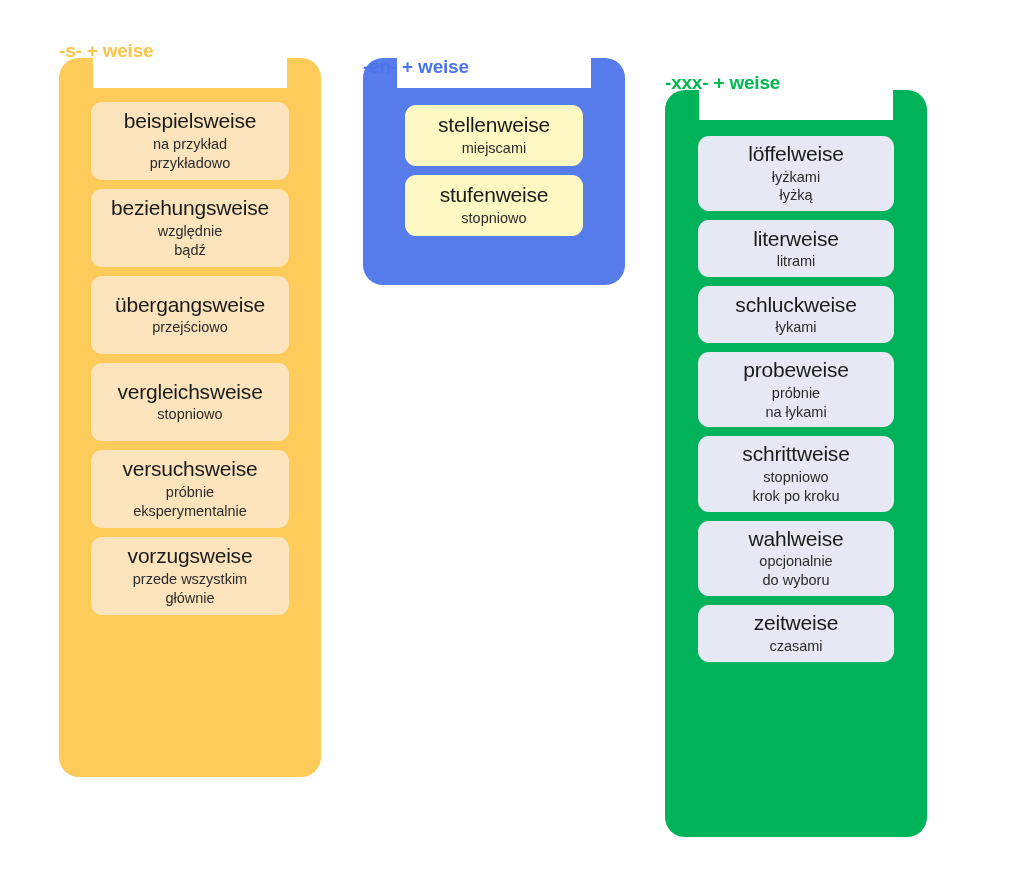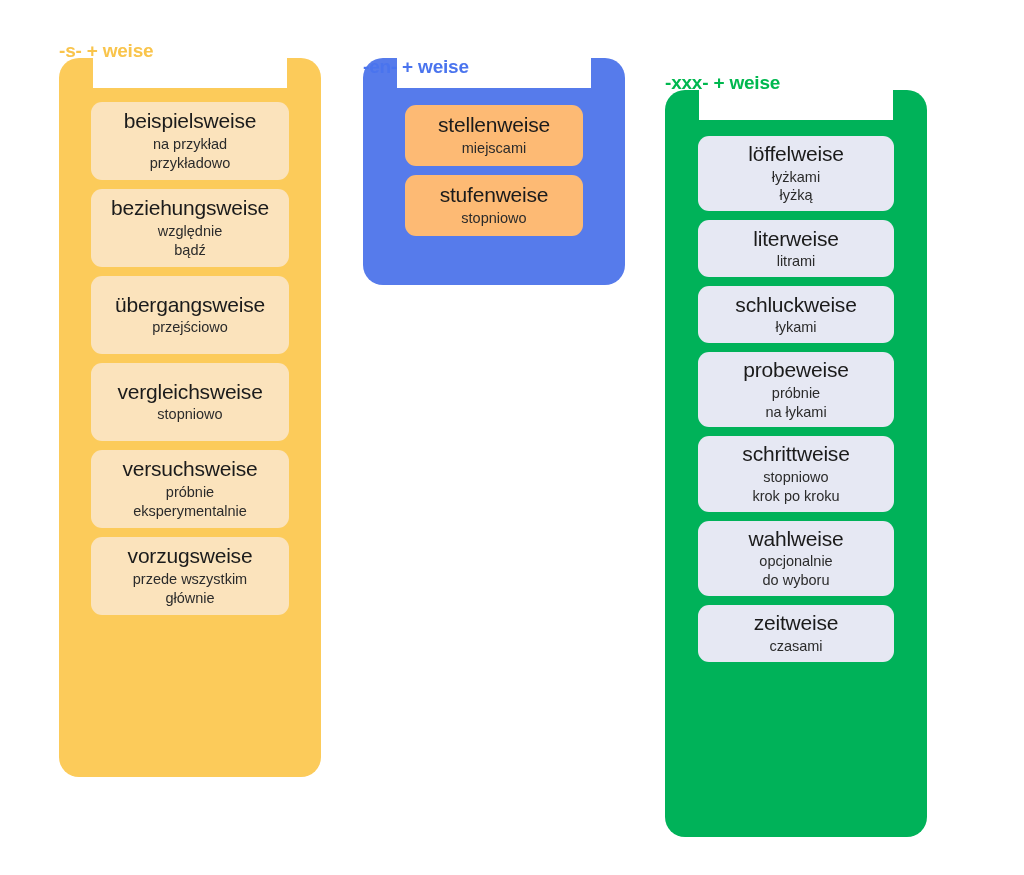--- a/index.html
+++ b/index.html
@@ -117,21 +117,21 @@
   #col-en {
     left: 363px;
     top: 30px;
     width: 262px;
     height: 255px;
   }
   #col-en .panel { background: #567BEB; }
   #col-en .col-title { color: #4A74EE; margin-top: 16px; }
   #col-en .card {
     width: 178px;
-    background: #fdba74;
+    background: #fef9c3;
     min-height: 61px;
     padding: 6px;
   }
   #col-en .cards { padding-top: 17px; }
 
   
   #col-xxx {
     left: 665px;
     top: 30px;
     width: 262px;

